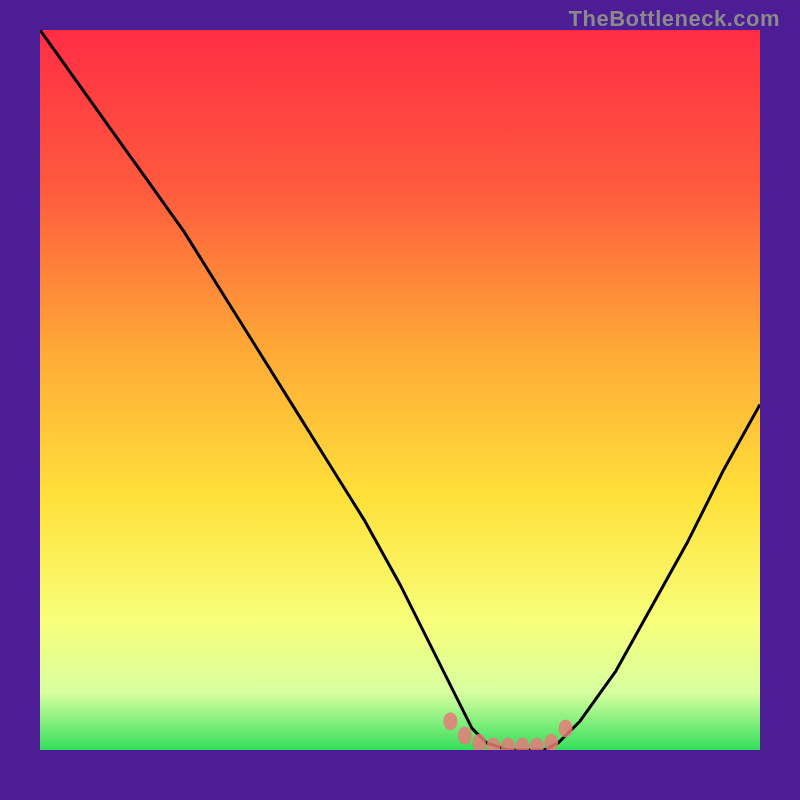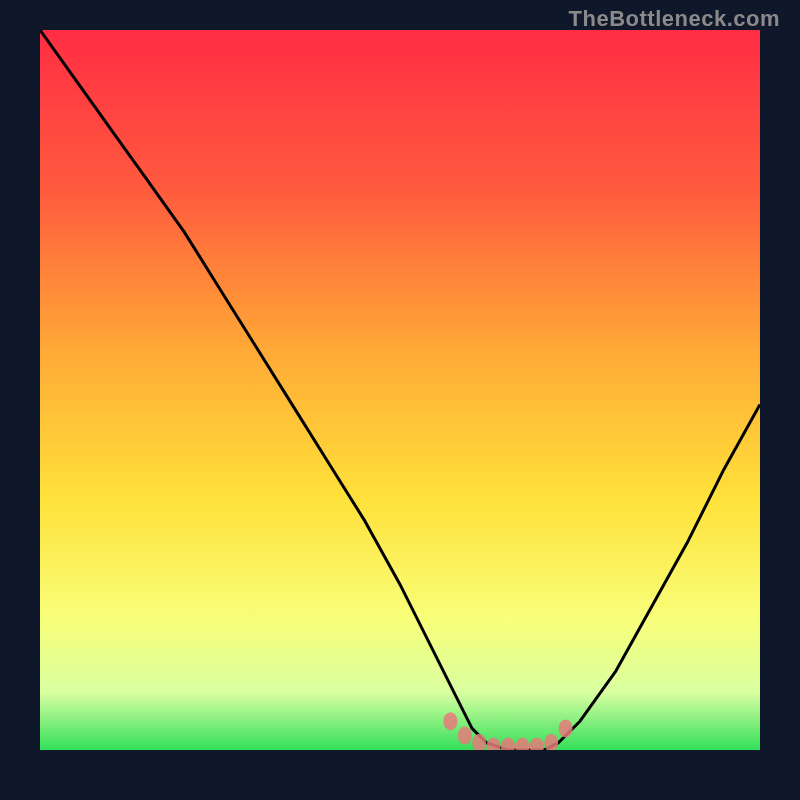--- a/index.html
+++ b/index.html
@@ -9,21 +9,21 @@
     height: 800px;
     background: #000;
     overflow: hidden;
   }
   .frame {
     position: absolute;
     left: 0;
     top: 0;
     width: 800px;
     height: 800px;
-    background: #0f172a;
+    background: #4c1d95;
   }
   .plot-area {
     position: absolute;
     left: 40px;
     top: 30px;
     width: 720px;
     height: 720px;
   }
   .plot-svg {
     width: 720px;

